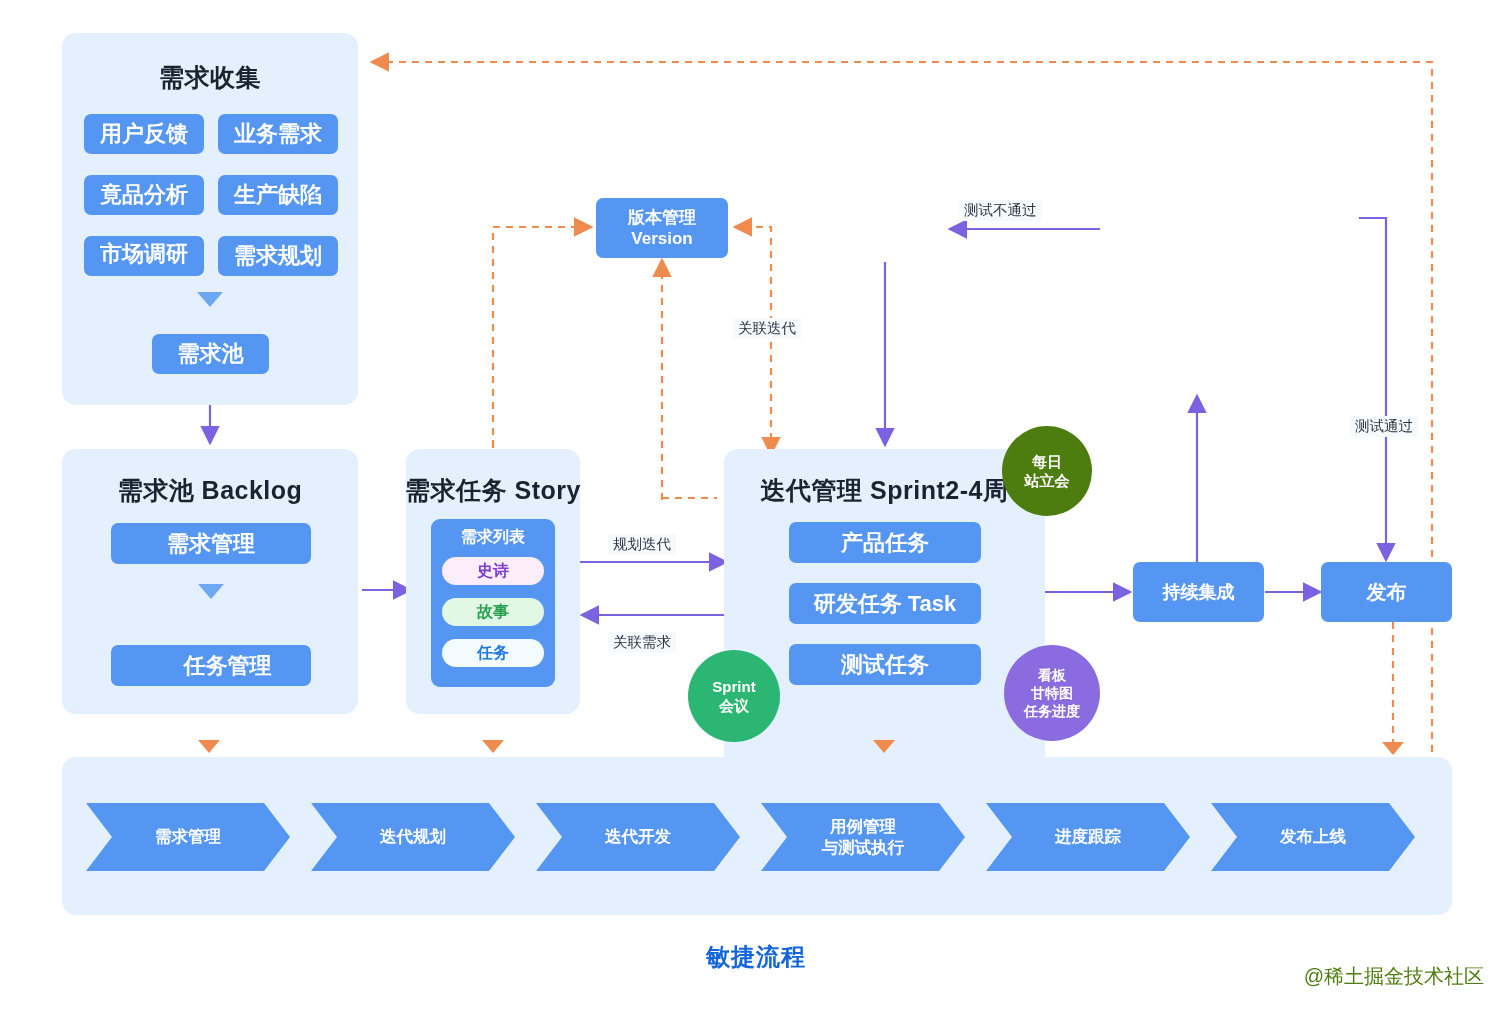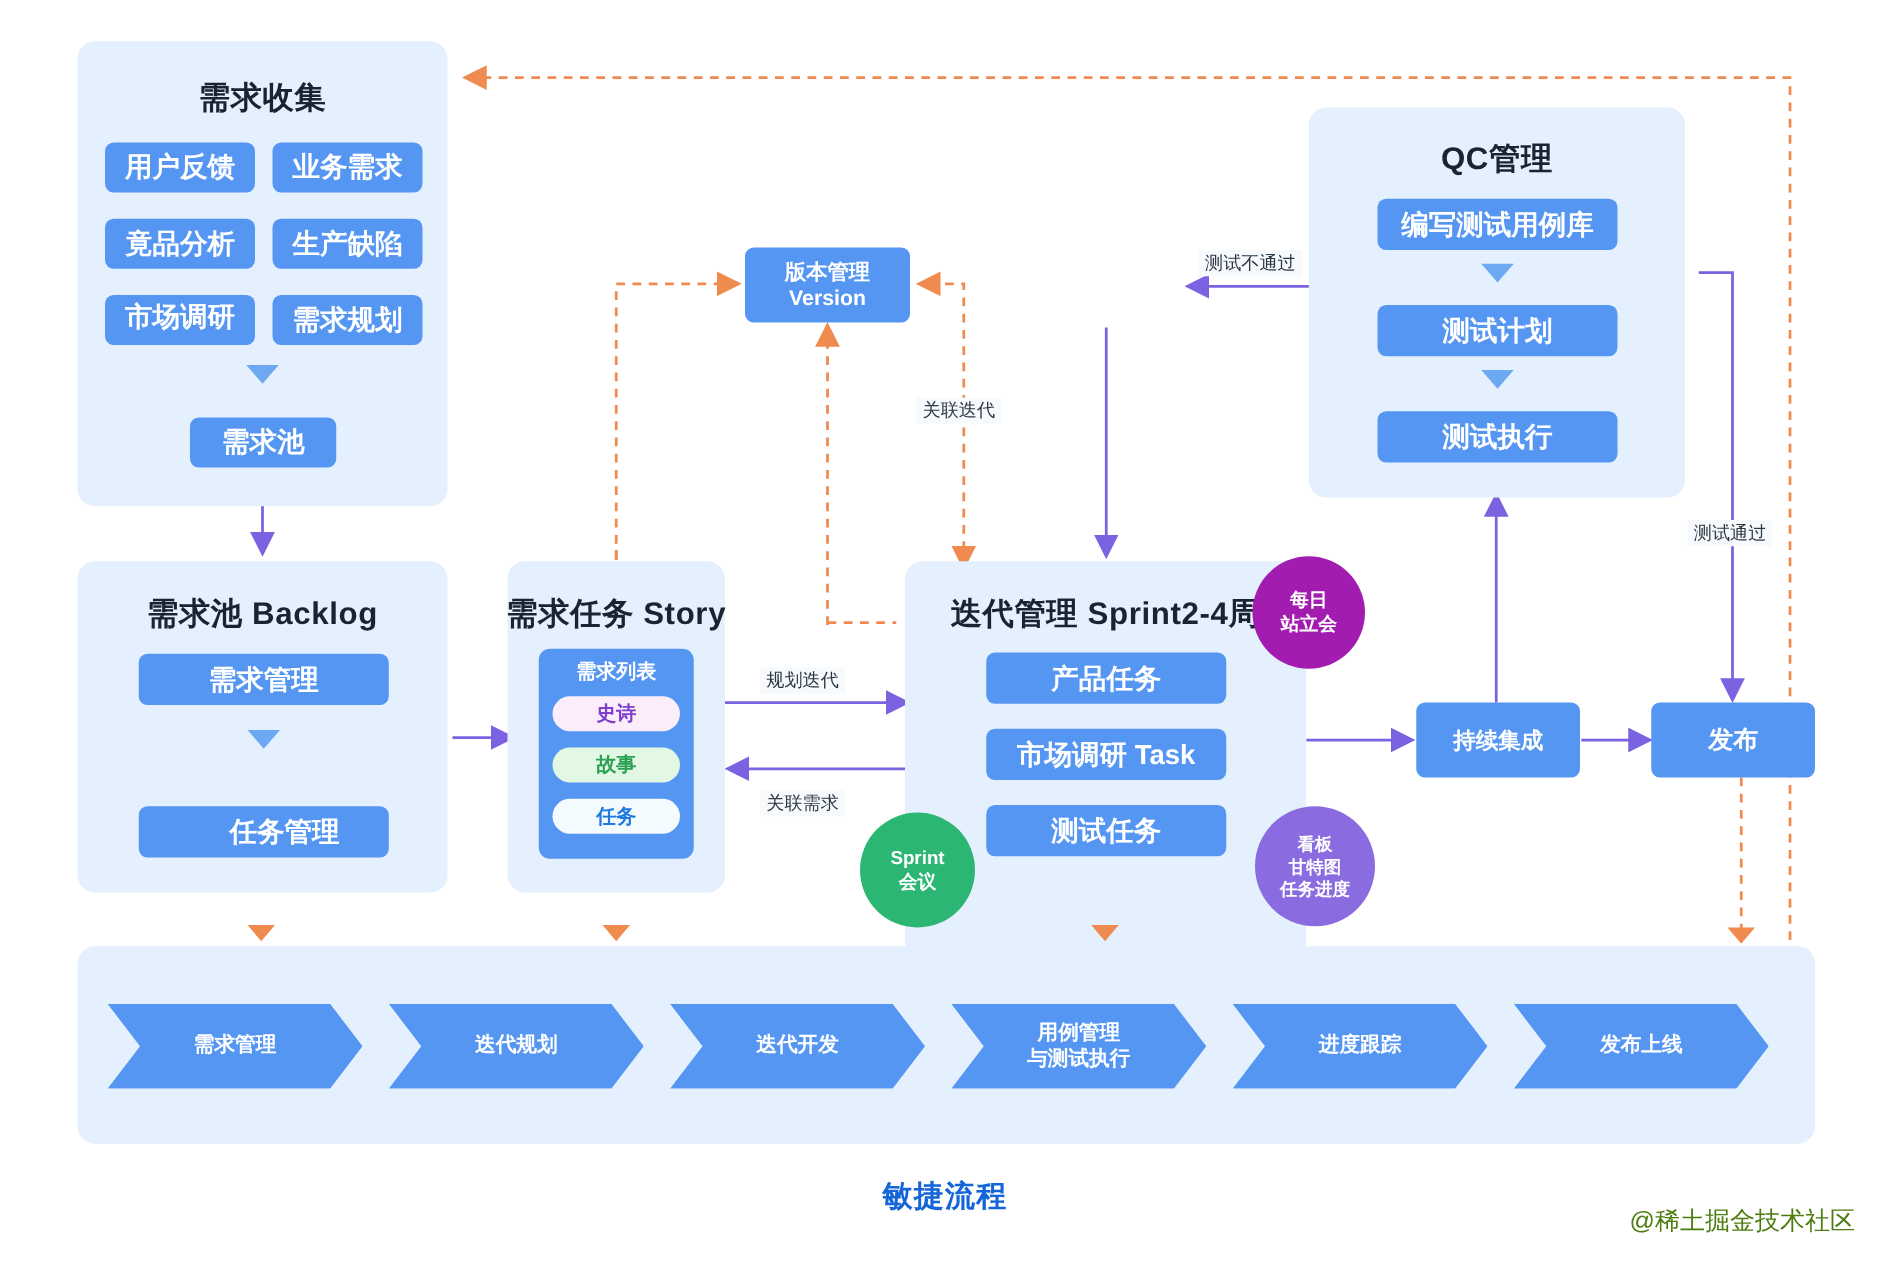--- a/index.html
+++ b/index.html
@@ -202,44 +202,36 @@
     <div style="position:absolute;left:25px;top:70px;width:124px;height:168px;background:#5596f3;border-radius:9px;"></div>
     <div style="position:absolute;left:25px;top:78px;width:124px;text-align:center;color:#ffffff;font-size:16px;font-weight:600;">需求列表</div>
     <div class="pill" style="left:36px;top:108px;width:102px;height:28px;background:#fbeefa;color:#7e3fd1;">史诗</div>
     <div class="pill" style="left:36px;top:149px;width:102px;height:28px;background:#e3f8e4;color:#2aa050;">故事</div>
     <div class="pill" style="left:36px;top:190px;width:102px;height:28px;background:#f3fbff;color:#1f7ae0;">任务</div>
   </div>
 
   <div class="panel" style="left:724px;top:449px;width:321px;height:318px;">
     <div class="panel-title" style="top:25px;">迭代管理 Sprint2-4周</div>
     <div class="bbox" style="left:65px;top:73px;width:192px;height:41px;">产品任务</div>
-    <div class="bbox" style="left:65px;top:134px;width:192px;height:41px;">市场调研 Task</div>
+    <div class="bbox" style="left:65px;top:134px;width:192px;height:41px;">研发任务 Task</div>
     <div class="bbox" style="left:65px;top:195px;width:192px;height:41px;">测试任务</div>
   </div>
 
-  <div class="panel" style="left:1047px;top:86px;width:301px;height:312px;">
-    <div class="panel-title" style="top:24px;">QC管理</div>
-    <div class="bbox" style="left:55px;top:73px;width:192px;height:41px;">编写测试用例库</div>
-    <div class="tri-down" style="left:138px;top:125px;"></div>
-    <div class="bbox" style="left:55px;top:158px;width:192px;height:41px;">测试计划</div>
-    <div class="tri-down" style="left:138px;top:210px;"></div>
-    <div class="bbox" style="left:55px;top:243px;width:192px;height:41px;">测试执行</div>
-  </div>
 
   <div class="bbox two-line" style="left:596px;top:198px;width:132px;height:60px;flex-direction:column;">
     <span>版本管理</span>
     <span>Version</span>
   </div>
 
 
   <div class="bbox" style="left:1133px;top:562px;width:131px;height:60px;font-size:18px;">持续集成</div>
 
   <div class="bbox" style="left:1321px;top:562px;width:131px;height:60px;font-size:20px;">发布</div>
 
-  <div class="circle" style="left:1002px;top:445px;width:90px;height:90px;background:#a21caf;">
+  <div class="circle" style="left:1002px;top:426px;width:90px;height:90px;background:#4d7c0f;">
     <span>每日</span>
     <span>站立会</span>
   </div>
 
   <div class="circle" style="left:688px;top:650px;width:92px;height:92px;background:#2bb673;">
     <span>Sprint</span>
     <span>会议</span>
   </div>
 
   <div class="circle" style="left:1004px;top:645px;width:96px;height:96px;background:#8b6ce0;font-size:14px;">

